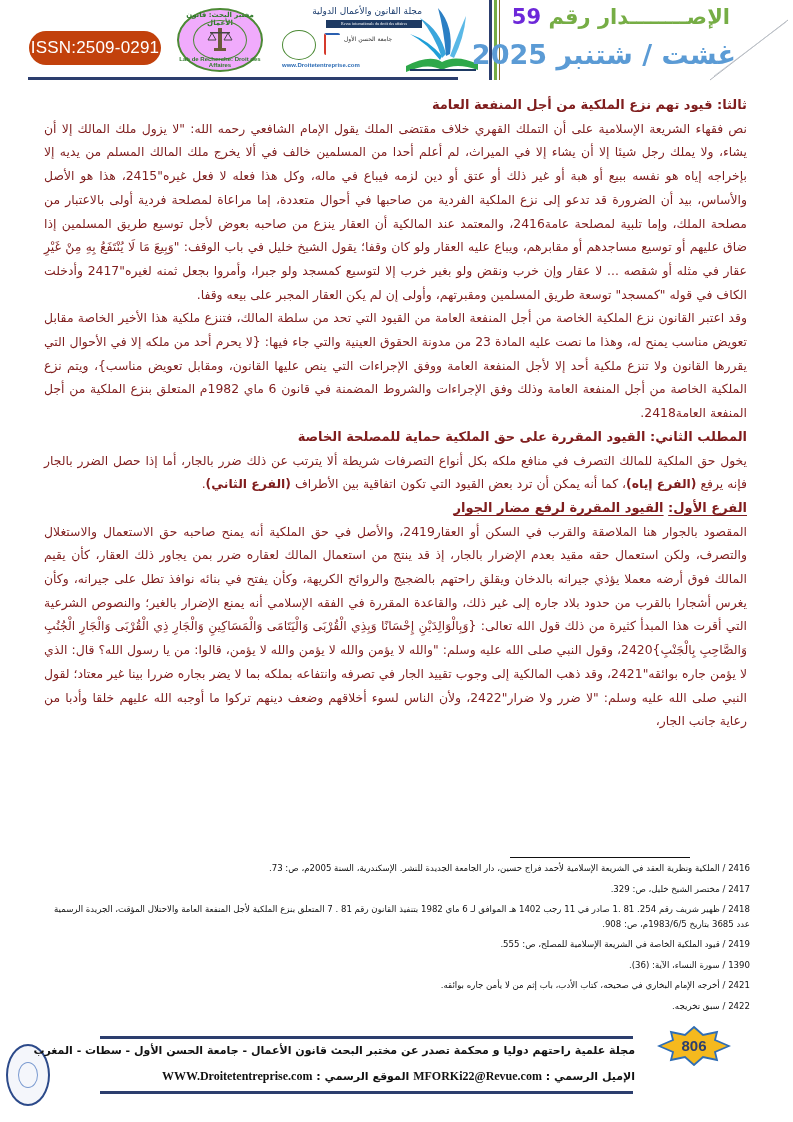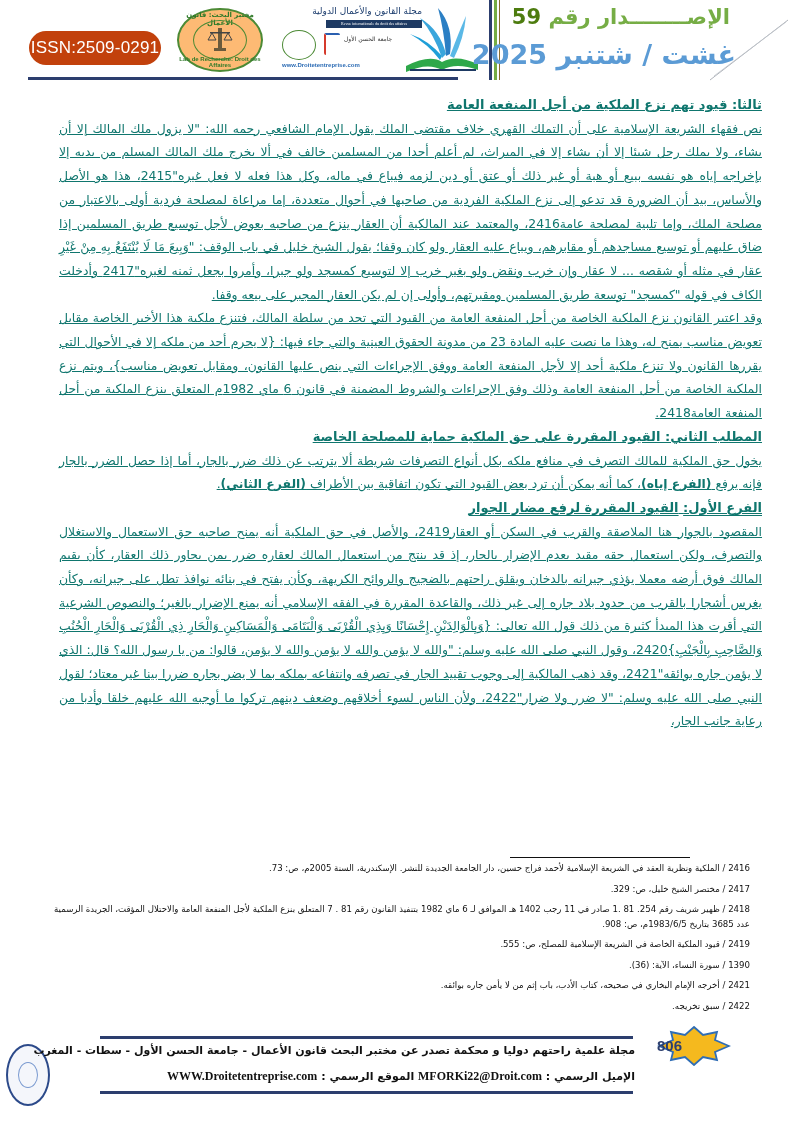--- a/index.html
+++ b/index.html
@@ -5,65 +5,65 @@
   * { box-sizing: border-box; margin: 0; padding: 0; }
   html, body { width: 793px; height: 1122px; background: #ffffff; overflow: hidden; }
   body { position: relative; font-family: "DejaVu Sans", sans-serif; color: #111; }
 
   
   .header { position: absolute; left: 0; top: 0; width: 793px; height: 80px; }
   .issn { position: absolute; left: 29px; top: 31px; width: 132px; height: 34px; border-radius: 17px;
           background: #c2410c; color: #fff; font-family: "Liberation Sans", sans-serif; font-size: 17px;
           line-height: 34px; text-align: center; letter-spacing: 0.2px; }
   .lab-seal { position: absolute; left: 177px; top: 8px; width: 86px; height: 64px; border-radius: 50%;
-              border: 2px solid #4c8a35; background: #fdba74; }
+              border: 2px solid #4c8a35; background: #f0abfc; }
   .lab-seal .inner { position: absolute; left: 14px; top: 10px; width: 54px; height: 40px; border-radius: 50%;
                      border: 1px solid #4c8a35; }
   .lab-seal .scale { position: absolute; left: 27px; top: 16px; width: 28px; height: 26px; }
   .lab-seal .ring-text { position: absolute; left: 0; right: 0; top: 1px; text-align: center; font-size: 7px;
                          color: #2f7a2a; font-weight: bold; }
   .lab-seal .ring-text-bottom { position: absolute; left: 0; right: 0; bottom: 2px; text-align: center; font-size: 6px;
                                 color: #2f7a2a; font-weight: bold; font-family: "Liberation Sans", sans-serif; }
   .journal-logo { position: absolute; left: 282px; top: 6px; width: 140px; height: 64px; }
   .journal-logo .jtitle { position: absolute; right: 0; top: 0; font-size: 9px; font-weight: normal; color: #1c3d6e; direction: rtl; white-space: nowrap; }
   .journal-logo .jband { position: absolute; left: 44px; top: 14px; width: 96px; height: 8px; background: #1e3a63; color: #fff; font-size: 4px; line-height: 8px; text-align: center; overflow: hidden; white-space: nowrap; font-family: "Liberation Serif", serif; }
   .journal-logo .mini-seal { position: absolute; left: 0; top: 24px; width: 34px; height: 30px; border-radius: 50%; border: 1px solid #4c8a35; }
   .journal-logo .uni { position: absolute; left: 62px; top: 29px; font-size: 6px; color: #333; direction: rtl; white-space: nowrap; }
   .journal-logo .uni-mark { position: absolute; left: 42px; top: 27px; width: 16px; height: 22px; border-top: 2px solid #2a5fb0; border-left: 2px solid #d53a2c; border-radius: 2px; }
   .journal-logo .jurl { position: absolute; left: 0; top: 56px; font-size: 6px; font-weight: bold; color: #2e6db5; font-family: "Liberation Sans", sans-serif; }
   .book-logo { position: absolute; left: 400px; top: 4px; width: 80px; height: 72px; }
   .vbar { position: absolute; top: 0; width: 3px; height: 80px; }
   .issue-line1 { position: absolute; left: 520px; top: 5px; width: 210px; text-align: center; direction: rtl;
                  font-size: 21px; font-weight: bold; color: #76ad45; white-space: nowrap; font-family: "DejaVu Sans", sans-serif; }
-  .issue-line1 .num { color: #4d7c0f; }
+  .issue-line1 .num { color: #6d28d9; }
   .issue-line2 { position: absolute; left: 506px; top: 39px; width: 230px; text-align: center; direction: rtl;
                  font-size: 27px; font-weight: bold; color: #5b9bd5; white-space: nowrap; font-family: "DejaVu Sans", sans-serif; }
   .slash-deco { position: absolute; left: 700px; top: 18px; width: 90px; height: 65px; }
   .header-rule { position: absolute; left: 28px; top: 77px; width: 430px; height: 3px; background: #2c3e6e; }
 
   
-  .content { position: absolute; left: 59px; top: 93px; width: 703px; direction: rtl; text-align: justify;
-             font-family: "DejaVu Sans", sans-serif; font-size: 12.4px; line-height: 23.7px; color: #0f766e; text-decoration: underline; }
+  .content { position: absolute; left: 44px; top: 93px; width: 703px; direction: rtl; text-align: justify;
+             font-family: "DejaVu Sans", sans-serif; font-size: 12.4px; line-height: 23.7px; color: #7f1d1d; }
   .content p { text-align-last: right; }
   .content .h { font-weight: bold; font-size: 13px; }
   .content .h-ul { font-weight: bold; font-size: 13px; }
   .content .h-ul .ul { text-decoration: underline; text-underline-offset: 3px; }
   .content b { font-weight: bold; }
 
   
   .fn-rule { position: absolute; left: 510px; top: 857px; width: 180px; height: 1px; background: #111; }
   .footnotes { position: absolute; left: 40px; top: 858px; width: 710px; direction: rtl;
                font-family: "DejaVu Sans", sans-serif; font-size: 8.6px; line-height: 20.6px; color: #111; }
   .footnotes .fn { white-space: normal; }
 
   
   .footer-rule-top { position: absolute; left: 100px; top: 1036px; width: 533px; height: 3px; background: #2c3e6e; }
   .footer-rule-bot { position: absolute; left: 100px; top: 1091px; width: 533px; height: 3px; background: #2c3e6e; }
   .page-badge { position: absolute; left: 657px; top: 1026px; width: 74px; height: 40px; }
-  .page-badge .num { position: absolute; left: 0; top: 0; width: 74px; height: 40px; line-height: 40px; text-align: left;
+  .page-badge .num { position: absolute; left: 0; top: 0; width: 74px; height: 40px; line-height: 40px; text-align: center;
                      font-family: "Liberation Sans", sans-serif; font-weight: bold; font-size: 15px; color: #2c3e6e; }
   .footer-line1 { position: absolute; left: 100px; top: 1044px; width: 535px; direction: rtl; text-align: right;
                   font-size: 11px; font-weight: bold; color: #111; white-space: nowrap; }
   .footer-line2 { position: absolute; left: 100px; top: 1069px; width: 535px; direction: rtl; text-align: right;
                   font-size: 11px; font-weight: bold; color: #111; white-space: nowrap; }
   .footer-line2 .latin { font-family: "Liberation Serif", serif; font-size: 12px; direction: ltr; unicode-bidi: embed; }
   .editor-seal { position: absolute; left: 6px; top: 1044px; width: 44px; height: 62px; border-radius: 50%;
                  border: 2px solid #2c4a8a; background: #f4f6fb; }
   .editor-seal .inner { position: absolute; left: 10px; top: 16px; width: 20px; height: 26px; border-radius: 50%; border: 1px solid #7a9ad0; }
 </style>
@@ -156,17 +156,17 @@
   <svg width="74" height="40" viewBox="0 0 74 40" style="position:absolute;left:0;top:0;">
     <polygon points="37,1 46,9 60,6 58,14 72,20 58,26 60,34 46,31 37,39 28,31 14,34 16,26 2,20 16,14 14,6 28,9" fill="#f5b91e" stroke="#2f6db5" stroke-width="1.8"></polygon>
   </svg>
   <div class="num">806</div>
 </div>
 
 <div class="footer-rule-top"></div>
 <div class="footer-line1">مجلة علمية راحتهم دوليا و محكمة تصدر عن مختبر البحث قانون الأعمال - جامعة الحسن الأول - سطات - المغرب</div>
 <div class="footer-line2">
   <span>الإميل الرسمي :</span>
-  <span class="latin">MFORKi22@Droit.com</span>
+  <span class="latin">MFORKi22@Revue.com</span>
   <span>الموقع الرسمي :</span>
   <span class="latin">WWW.Droitetentreprise.com</span>
 </div>
 <div class="footer-rule-bot"></div>
 
 </body></html>

